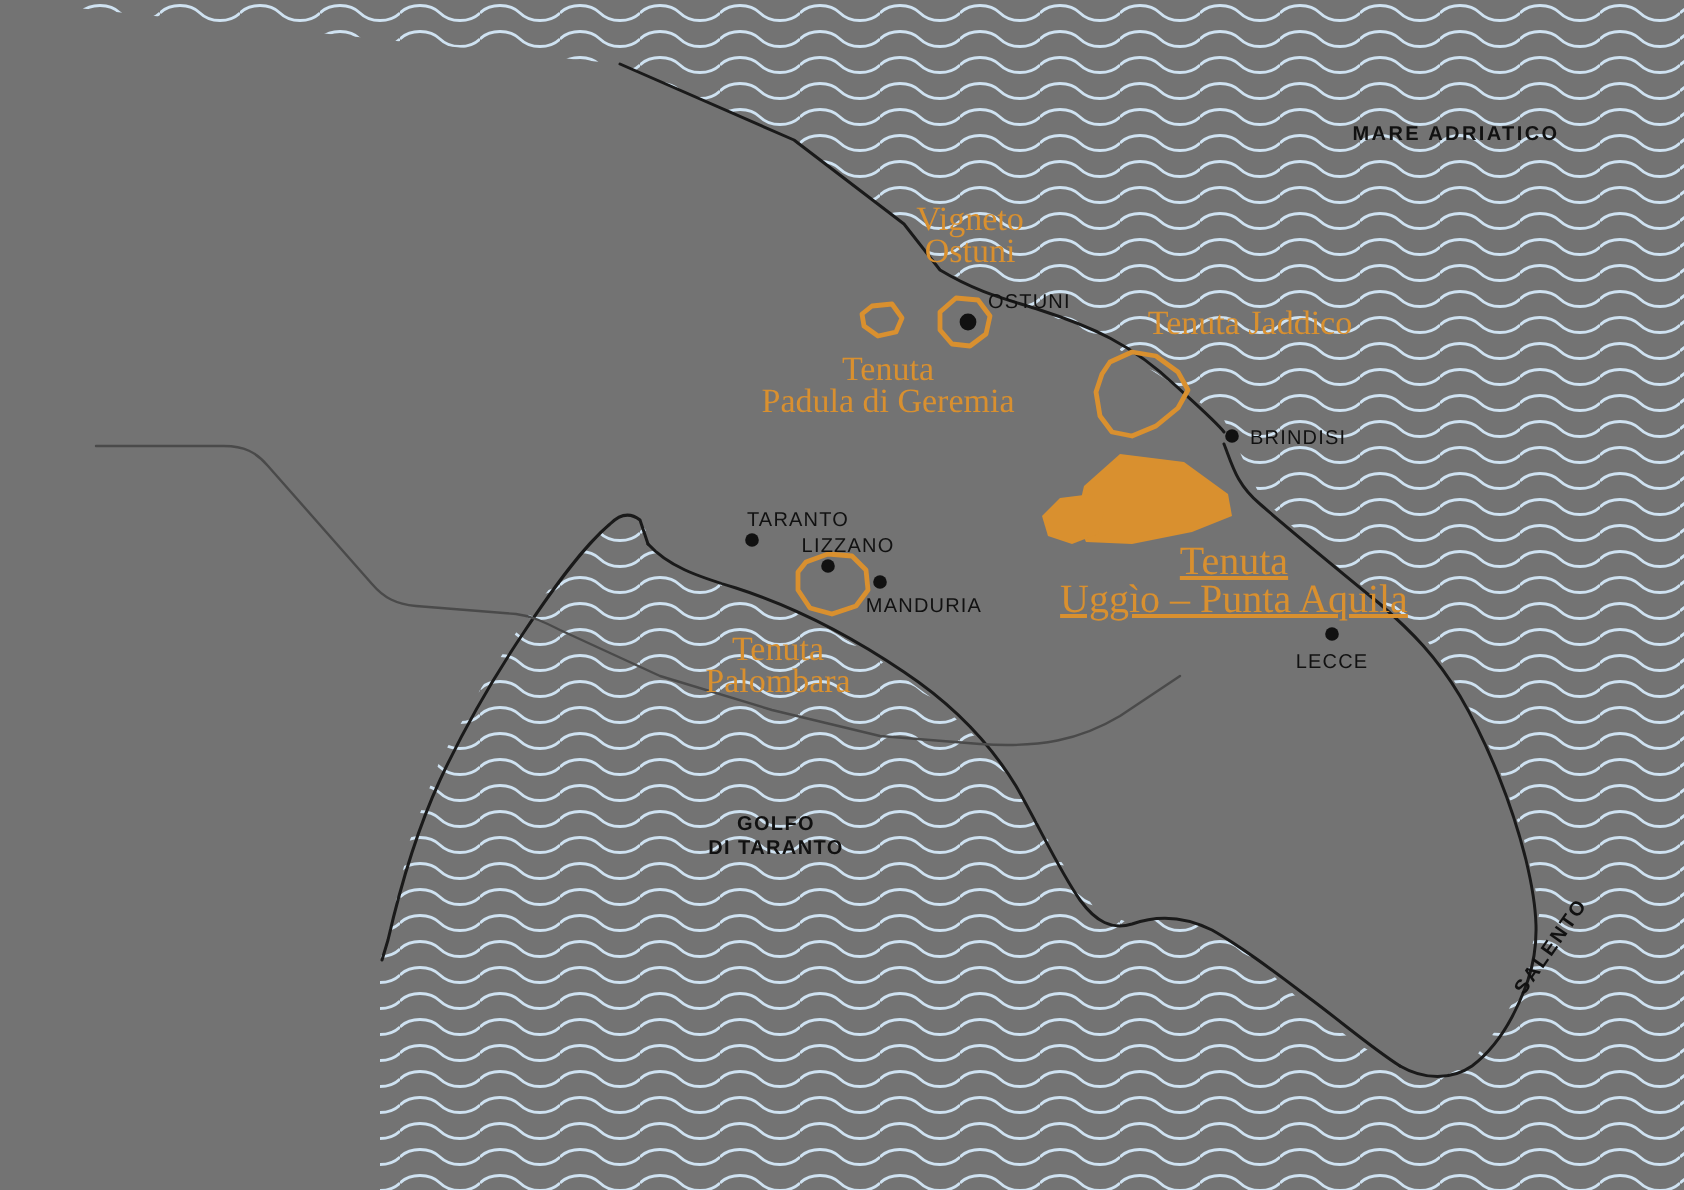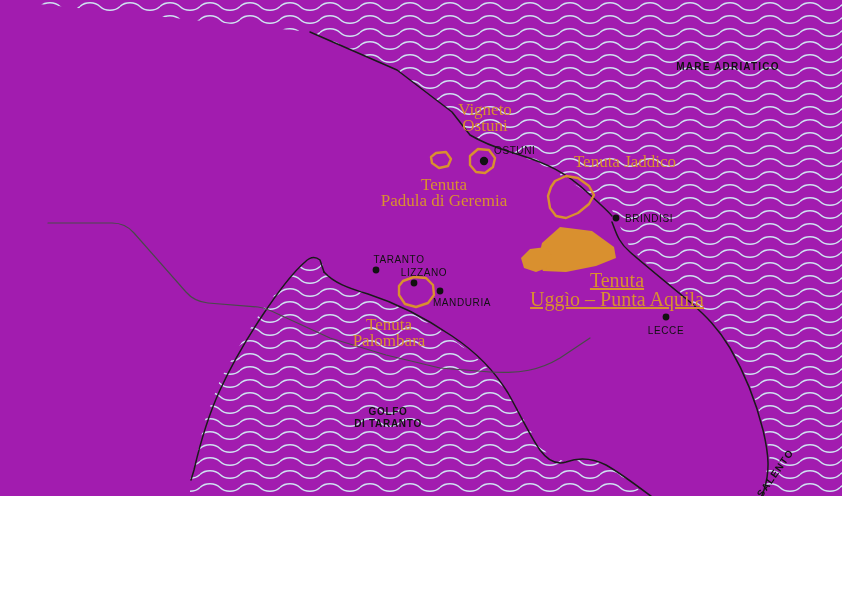--- a/index.html
+++ b/index.html
@@ -3,23 +3,23 @@
 <meta charset="utf-8">
 <style>
   html, body {
     margin: 0;
     padding: 0;
     background: #ffffff;
   }
   #map-root {
     position: relative;
     width: 842px;
-    height: 496px;
+    height: 595px;
     overflow: hidden;
-    background: #a21caf;
+    background: #737373;
     font-family: "Liberation Sans", sans-serif;
   }
   #map-svg {
     position: absolute;
     top: 0;
     left: 0;
     width: 842px;
     height: 595px;
     display: block;
   }

